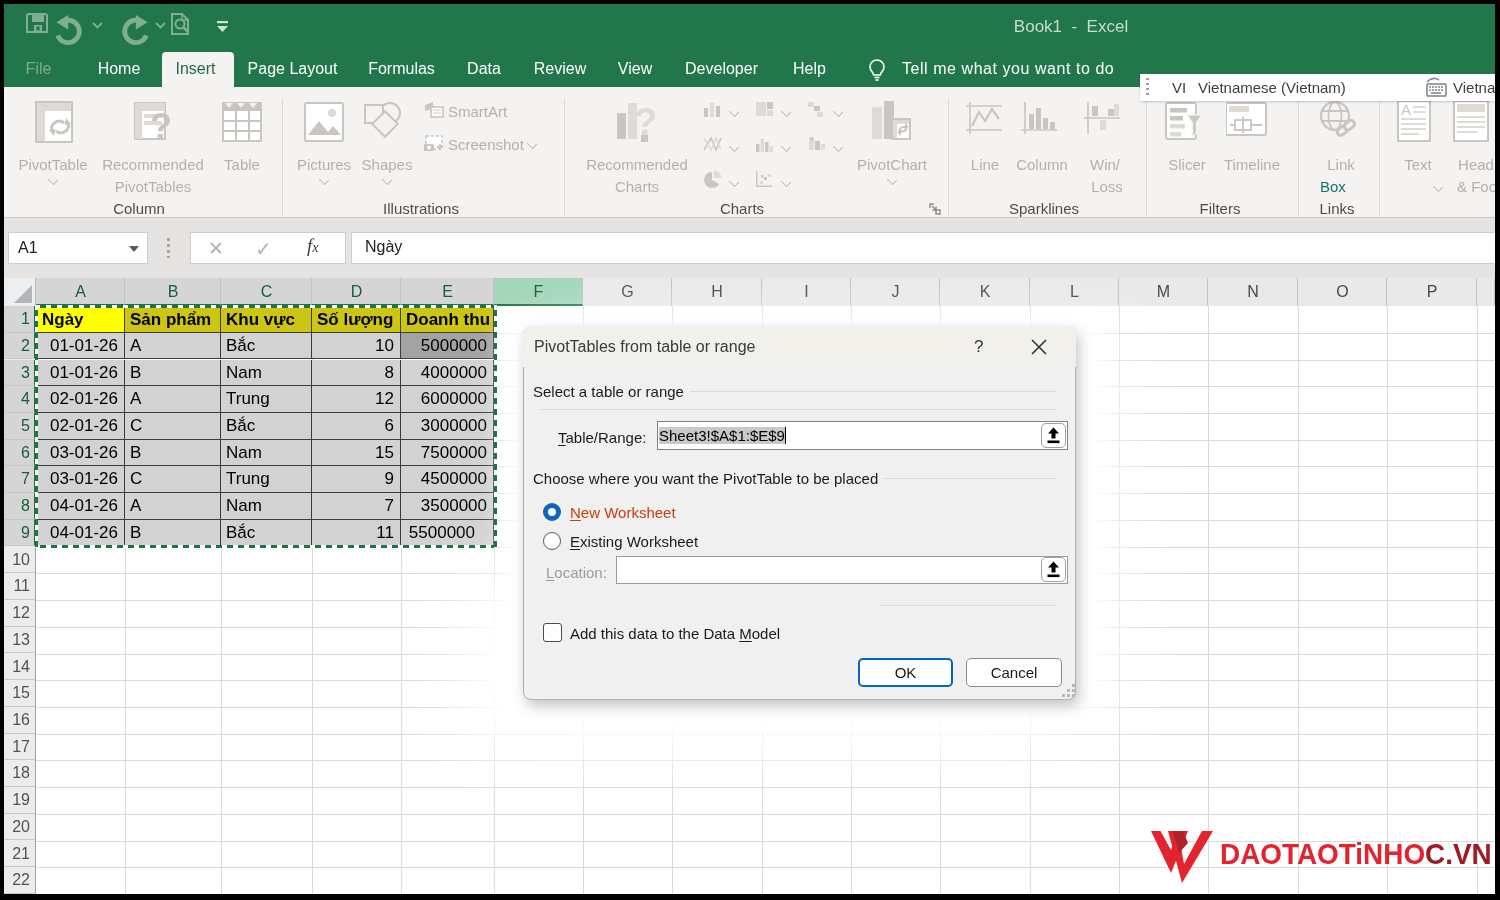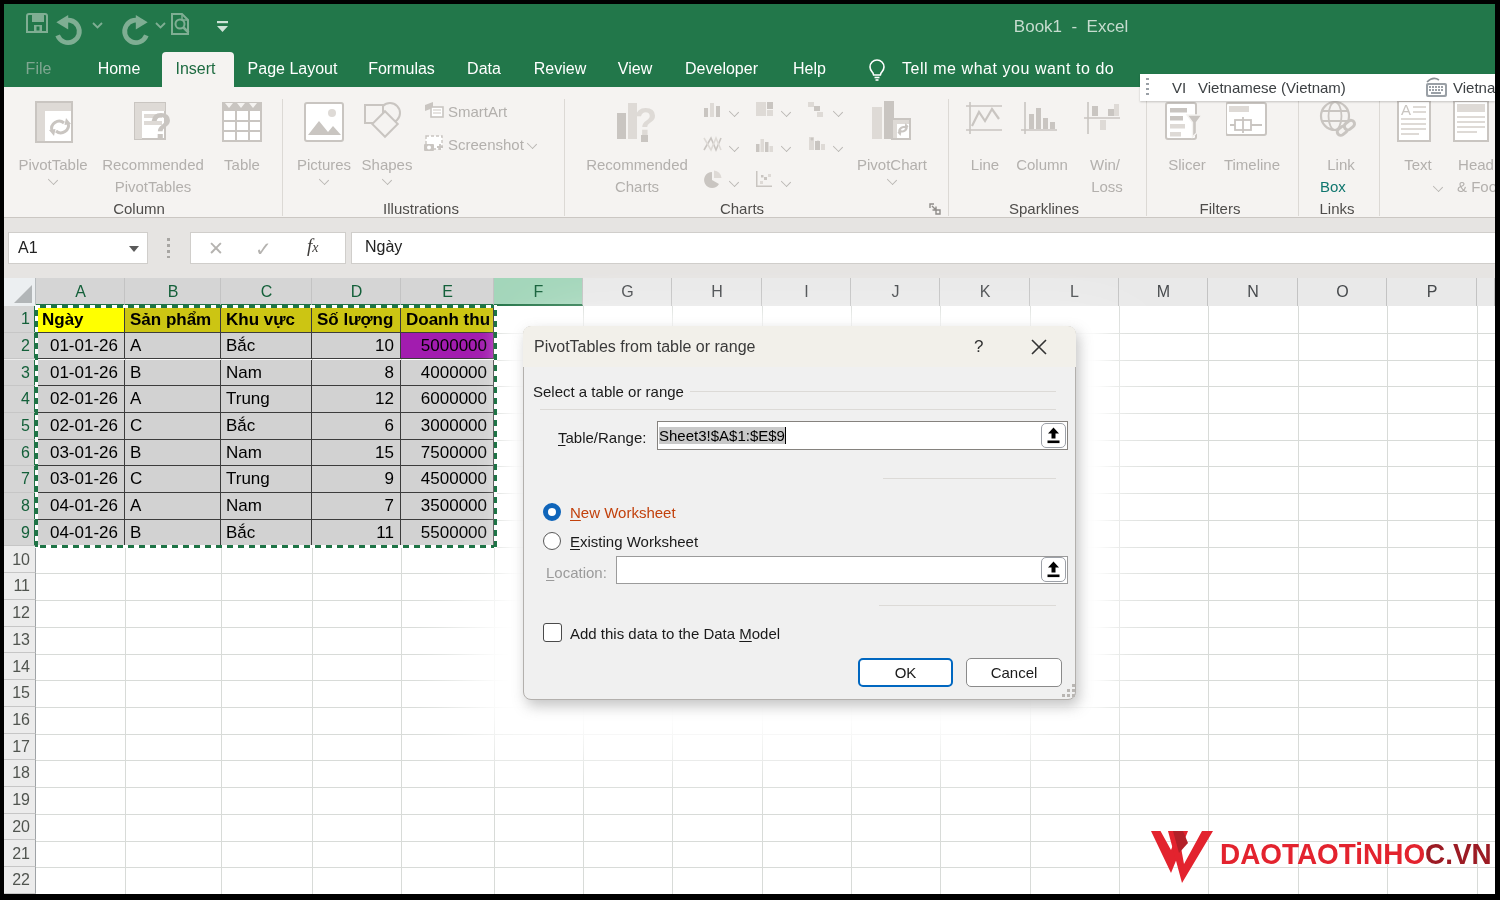--- a/index.html
+++ b/index.html
@@ -457,21 +457,21 @@
 <div class="abs" style="left:32px;top:863.3px;width:1459px;height:1px;background:#d8dbd8"></div>
 <div class="abs" style="left:32px;top:302.0px;width:89px;height:26.7px;background:#ffff00;border-right:1px solid #3c3c3c;border-bottom:1px solid #3c3c3c;border-top:1px solid #3c3c3c;border-left:1px solid #3c3c3c;font-size:17px;color:#000;font-weight:bold;text-align:left;padding-left:5px;line-height:26.7px;white-space:nowrap;overflow:hidden">Ngày</div>
 <div class="abs" style="left:121px;top:302.0px;width:96px;height:26.7px;background:#ccc513;border-right:1px solid #3c3c3c;border-bottom:1px solid #3c3c3c;border-top:1px solid #3c3c3c;font-size:17px;color:#000;font-weight:bold;text-align:left;padding-left:5px;line-height:26.7px;white-space:nowrap;overflow:hidden">Sản phẩm</div>
 <div class="abs" style="left:217px;top:302.0px;width:91px;height:26.7px;background:#ccc513;border-right:1px solid #3c3c3c;border-bottom:1px solid #3c3c3c;border-top:1px solid #3c3c3c;font-size:17px;color:#000;font-weight:bold;text-align:left;padding-left:5px;line-height:26.7px;white-space:nowrap;overflow:hidden">Khu vực</div>
 <div class="abs" style="left:308px;top:302.0px;width:89px;height:26.7px;background:#ccc513;border-right:1px solid #3c3c3c;border-bottom:1px solid #3c3c3c;border-top:1px solid #3c3c3c;font-size:17px;color:#000;font-weight:bold;text-align:left;padding-left:5px;line-height:26.7px;white-space:nowrap;overflow:hidden">Số lượng</div>
 <div class="abs" style="left:397px;top:302.0px;width:93px;height:26.7px;background:#ccc513;border-right:1px solid #3c3c3c;border-bottom:1px solid #3c3c3c;border-top:1px solid #3c3c3c;font-size:17px;color:#000;font-weight:bold;text-align:left;padding-left:5px;line-height:26.7px;white-space:nowrap;overflow:hidden">Doanh thu</div>
 <div class="abs" style="left:32px;top:328.7px;width:89px;height:26.7px;background:#d2d2d2;border-right:1px solid #3c3c3c;border-bottom:1px solid #3c3c3c;border-left:1px solid #3c3c3c;font-size:17px;color:#000;text-align:right;padding-right:6px;line-height:26.7px;white-space:nowrap;overflow:hidden">01-01-26</div>
 <div class="abs" style="left:121px;top:328.7px;width:96px;height:26.7px;background:#d2d2d2;border-right:1px solid #3c3c3c;border-bottom:1px solid #3c3c3c;font-size:17px;color:#000;text-align:left;padding-left:5px;line-height:26.7px;white-space:nowrap;overflow:hidden">A</div>
 <div class="abs" style="left:217px;top:328.7px;width:91px;height:26.7px;background:#d2d2d2;border-right:1px solid #3c3c3c;border-bottom:1px solid #3c3c3c;font-size:17px;color:#000;text-align:left;padding-left:5px;line-height:26.7px;white-space:nowrap;overflow:hidden">Bắc</div>
 <div class="abs" style="left:308px;top:328.7px;width:89px;height:26.7px;background:#d2d2d2;border-right:1px solid #3c3c3c;border-bottom:1px solid #3c3c3c;font-size:17px;color:#000;text-align:right;padding-right:6px;line-height:26.7px;white-space:nowrap;overflow:hidden">10</div>
-<div class="abs" style="left:397px;top:328.7px;width:93px;height:26.7px;background:#a21caf;border-right:1px solid #3c3c3c;border-bottom:1px solid #3c3c3c;font-size:17px;color:#000;text-align:right;padding-right:6px;line-height:26.7px;white-space:nowrap;overflow:hidden">5000000</div>
+<div class="abs" style="left:397px;top:328.7px;width:93px;height:26.7px;background:#a3a3a3;border-right:1px solid #3c3c3c;border-bottom:1px solid #3c3c3c;font-size:17px;color:#000;text-align:right;padding-right:6px;line-height:26.7px;white-space:nowrap;overflow:hidden">5000000</div>
 <div class="abs" style="left:32px;top:355.5px;width:89px;height:26.7px;background:#d2d2d2;border-right:1px solid #3c3c3c;border-bottom:1px solid #3c3c3c;border-left:1px solid #3c3c3c;font-size:17px;color:#000;text-align:right;padding-right:6px;line-height:26.7px;white-space:nowrap;overflow:hidden">01-01-26</div>
 <div class="abs" style="left:121px;top:355.5px;width:96px;height:26.7px;background:#d2d2d2;border-right:1px solid #3c3c3c;border-bottom:1px solid #3c3c3c;font-size:17px;color:#000;text-align:left;padding-left:5px;line-height:26.7px;white-space:nowrap;overflow:hidden">B</div>
 <div class="abs" style="left:217px;top:355.5px;width:91px;height:26.7px;background:#d2d2d2;border-right:1px solid #3c3c3c;border-bottom:1px solid #3c3c3c;font-size:17px;color:#000;text-align:left;padding-left:5px;line-height:26.7px;white-space:nowrap;overflow:hidden">Nam</div>
 <div class="abs" style="left:308px;top:355.5px;width:89px;height:26.7px;background:#d2d2d2;border-right:1px solid #3c3c3c;border-bottom:1px solid #3c3c3c;font-size:17px;color:#000;text-align:right;padding-right:6px;line-height:26.7px;white-space:nowrap;overflow:hidden">8</div>
 <div class="abs" style="left:397px;top:355.5px;width:93px;height:26.7px;background:#d2d2d2;border-right:1px solid #3c3c3c;border-bottom:1px solid #3c3c3c;font-size:17px;color:#000;text-align:right;padding-right:6px;line-height:26.7px;white-space:nowrap;overflow:hidden">4000000</div>
 <div class="abs" style="left:32px;top:382.2px;width:89px;height:26.7px;background:#d2d2d2;border-right:1px solid #3c3c3c;border-bottom:1px solid #3c3c3c;border-left:1px solid #3c3c3c;font-size:17px;color:#000;text-align:right;padding-right:6px;line-height:26.7px;white-space:nowrap;overflow:hidden">02-01-26</div>
 <div class="abs" style="left:121px;top:382.2px;width:96px;height:26.7px;background:#d2d2d2;border-right:1px solid #3c3c3c;border-bottom:1px solid #3c3c3c;font-size:17px;color:#000;text-align:left;padding-left:5px;line-height:26.7px;white-space:nowrap;overflow:hidden">A</div>
 <div class="abs" style="left:217px;top:382.2px;width:91px;height:26.7px;background:#d2d2d2;border-right:1px solid #3c3c3c;border-bottom:1px solid #3c3c3c;font-size:17px;color:#000;text-align:left;padding-left:5px;line-height:26.7px;white-space:nowrap;overflow:hidden">Trung</div>
 <div class="abs" style="left:308px;top:382.2px;width:89px;height:26.7px;background:#d2d2d2;border-right:1px solid #3c3c3c;border-bottom:1px solid #3c3c3c;font-size:17px;color:#000;text-align:right;padding-right:6px;line-height:26.7px;white-space:nowrap;overflow:hidden">12</div>
 <div class="abs" style="left:397px;top:382.2px;width:93px;height:26.7px;background:#d2d2d2;border-right:1px solid #3c3c3c;border-bottom:1px solid #3c3c3c;font-size:17px;color:#000;text-align:right;padding-right:6px;line-height:26.7px;white-space:nowrap;overflow:hidden">6000000</div>
@@ -492,21 +492,21 @@
 <div class="abs" style="left:397px;top:462.4px;width:93px;height:26.7px;background:#d2d2d2;border-right:1px solid #3c3c3c;border-bottom:1px solid #3c3c3c;font-size:17px;color:#000;text-align:right;padding-right:6px;line-height:26.7px;white-space:nowrap;overflow:hidden">4500000</div>
 <div class="abs" style="left:32px;top:489.1px;width:89px;height:26.7px;background:#d2d2d2;border-right:1px solid #3c3c3c;border-bottom:1px solid #3c3c3c;border-left:1px solid #3c3c3c;font-size:17px;color:#000;text-align:right;padding-right:6px;line-height:26.7px;white-space:nowrap;overflow:hidden">04-01-26</div>
 <div class="abs" style="left:121px;top:489.1px;width:96px;height:26.7px;background:#d2d2d2;border-right:1px solid #3c3c3c;border-bottom:1px solid #3c3c3c;font-size:17px;color:#000;text-align:left;padding-left:5px;line-height:26.7px;white-space:nowrap;overflow:hidden">A</div>
 <div class="abs" style="left:217px;top:489.1px;width:91px;height:26.7px;background:#d2d2d2;border-right:1px solid #3c3c3c;border-bottom:1px solid #3c3c3c;font-size:17px;color:#000;text-align:left;padding-left:5px;line-height:26.7px;white-space:nowrap;overflow:hidden">Nam</div>
 <div class="abs" style="left:308px;top:489.1px;width:89px;height:26.7px;background:#d2d2d2;border-right:1px solid #3c3c3c;border-bottom:1px solid #3c3c3c;font-size:17px;color:#000;text-align:right;padding-right:6px;line-height:26.7px;white-space:nowrap;overflow:hidden">7</div>
 <div class="abs" style="left:397px;top:489.1px;width:93px;height:26.7px;background:#d2d2d2;border-right:1px solid #3c3c3c;border-bottom:1px solid #3c3c3c;font-size:17px;color:#000;text-align:right;padding-right:6px;line-height:26.7px;white-space:nowrap;overflow:hidden">3500000</div>
 <div class="abs" style="left:32px;top:515.8px;width:89px;height:26.7px;background:#d2d2d2;border-right:1px solid #3c3c3c;border-bottom:1px solid #3c3c3c;border-left:1px solid #3c3c3c;font-size:17px;color:#000;text-align:right;padding-right:6px;line-height:26.7px;white-space:nowrap;overflow:hidden">04-01-26</div>
 <div class="abs" style="left:121px;top:515.8px;width:96px;height:26.7px;background:#d2d2d2;border-right:1px solid #3c3c3c;border-bottom:1px solid #3c3c3c;font-size:17px;color:#000;text-align:left;padding-left:5px;line-height:26.7px;white-space:nowrap;overflow:hidden">B</div>
 <div class="abs" style="left:217px;top:515.8px;width:91px;height:26.7px;background:#d2d2d2;border-right:1px solid #3c3c3c;border-bottom:1px solid #3c3c3c;font-size:17px;color:#000;text-align:left;padding-left:5px;line-height:26.7px;white-space:nowrap;overflow:hidden">Bắc</div>
 <div class="abs" style="left:308px;top:515.8px;width:89px;height:26.7px;background:#d2d2d2;border-right:1px solid #3c3c3c;border-bottom:1px solid #3c3c3c;font-size:17px;color:#000;text-align:right;padding-right:6px;line-height:26.7px;white-space:nowrap;overflow:hidden">11</div>
-<div class="abs" style="left:397px;top:515.8px;width:93px;height:26.7px;background:#d2d2d2;border-right:1px solid #3c3c3c;border-bottom:1px solid #3c3c3c;font-size:17px;color:#000;text-align:right;padding-right:6px;line-height:26.7px;white-space:nowrap;overflow:hidden">5500000</div>
+<div class="abs" style="left:397px;top:515.8px;width:93px;height:26.7px;background:#d2d2d2;border-right:1px solid #3c3c3c;border-bottom:1px solid #3c3c3c;font-size:17px;color:#000;text-align:right;padding-right:18px;line-height:26.7px;white-space:nowrap;overflow:hidden">5500000</div>
 <svg class="abs" style="left:1134px;top:815px" width="80" height="72" viewBox="0 0 80 72">
 <path d="M13 12 L33 54 L50 12 L40.5 12 L33 31 L22.5 12 Z" fill="#e3232e"></path>
 <path d="M30 12 L44 64 L75 12 L64 12 L46 45 L40 12 Z" fill="#e3232e"></path>
 <path d="M35 12 L45 12 L50 24 L41 34 Z" fill="#b22028"></path>
 </svg>
 <div class="lbl" style="left:1216px;top:833px;font-size:30px;font-weight:bold;color:#e3232e;transform-origin:0 0;transform:scaleX(0.93);letter-spacing:0px">DAOTAOTiNHO<span style="color:#9c1b24">C.VN</span></div>
 <div class="abs" style="left:501px;top:318px;width:600px;height:390px;background:#fff;filter:blur(11px)"></div>
 <div class="abs" style="left:455px;top:575px;width:585px;height:175px;background:#fff;filter:blur(32px)"></div>
 <div class="abs" style="left:540px;top:330px;width:580px;height:384px;background:rgba(255,255,255,0.75);filter:blur(38px)"></div>
 <div class="abs" style="left:30.5px;top:300.5px;width:461px;height:3px;background:repeating-linear-gradient(90deg,#fff 0 5px,#1e7446 5px 11px)"></div>
@@ -526,20 +526,21 @@
 <div class="abs" style="left:686px;top:387px;width:366px;height:1px;background:#dcdad7"></div>
 <div class="abs" style="left:536px;top:405px;width:516px;height:1px;background:#dcdad7"></div>
 <div class="lbl" style="left:554px;top:425px;font-size:15px;color:#1a1a1a"><u>T</u>able/Range:</div>
 <div class="abs" style="left:653px;top:417px;width:411px;height:29px;background:#fff;border:1px solid #85827e"></div>
 <div class="lbl" style="left:655px;top:423px;font-size:15px;color:#000"><span style="background:#c9c9c9">Sheet3!$A$1:$E$9</span><span style="display:inline-block;width:1.5px;height:17px;background:#000;vertical-align:-3px"></span></div>
 <div class="abs" style="left:1037px;top:419px;width:25px;height:25px;background:#fff;border:1px solid #9da1a8;border-radius:5px"></div>
 <svg class="abs" style="left:1042px;top:423px" width="15" height="17" viewBox="0 0 15 17">
 <rect x="1.5" y="13.5" width="12" height="2.6" fill="#000"></rect>
 <path d="M7.5 0.5 L13 6.5 L9.5 6.5 L9.5 11.5 L5.5 11.5 L5.5 6.5 L2 6.5 z" fill="#000"></path>
     </svg>
+<div class="lbl" style="left:529px;top:466px;font-size:15px;color:#1a1a1a">Choose where you want the PivotTable to be placed</div>
 <div class="abs" style="left:879px;top:474px;width:173px;height:1px;background:#dcdad7"></div>
 <div class="abs" style="left:539px;top:499px;width:18px;height:18px;border-radius:50%;background:#fff;border:5.5px solid #0f65ba"></div>
 <div class="lbl" style="left:566px;top:500px;font-size:15px;color:#c2410c"><u>N</u>ew Worksheet</div>
 <div class="abs" style="left:539px;top:528px;width:18px;height:18px;border-radius:50%;background:#fff;border:1.6px solid #595959"></div>
 <div class="lbl" style="left:566px;top:529px;font-size:15px;color:#1a1a1a"><u>E</u>xisting Worksheet</div>
 <div class="lbl" style="left:542px;top:560px;font-size:15px;color:#9b9b9b"><u>L</u>ocation:</div>
 <div class="abs" style="left:612px;top:552px;width:452px;height:28px;background:#fff;border:1px solid #9b9b9b"></div>
 <div class="abs" style="left:1037px;top:553px;width:25px;height:25px;background:#fff;border:1px solid #9da1a8;border-radius:5px"></div>
 <svg class="abs" style="left:1042px;top:557px" width="15" height="17" viewBox="0 0 15 17">
 <rect x="1.5" y="13.5" width="12" height="2.6" fill="#000"></rect>

